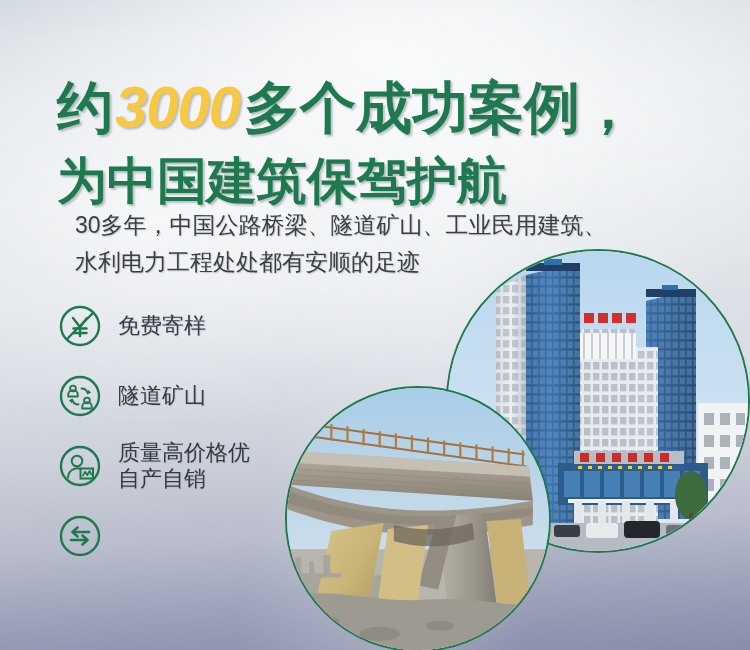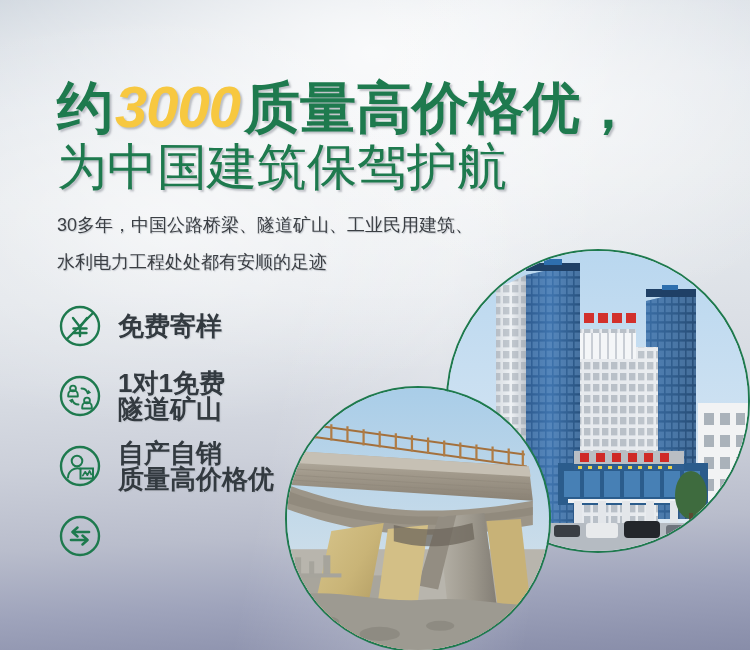--- a/index.html
+++ b/index.html
@@ -40,37 +40,37 @@
 
   
   .headline{
     position:absolute;
     left:57px; top:78px;
     line-height:1.0;
     white-space:nowrap;
     text-shadow:2px 2px 2px rgba(120,125,135,0.45);
   }
   .hl-line1{ font-size:56px; font-weight:bold; }
-  .hl-line2{ font-size:50px; font-weight:normal; margin-top:6px; }
+  .hl-line2{ font-size:50px; font-weight:bold; margin-top:20px; }
   .g{ color:#1E7A4E; }
   .num{
     color:#F7C840;
     font-size:58px;
     font-weight:bold;
     font-style:italic;
     letter-spacing:-1px;
     padding:0 4px 0 2px;
   }
 
   
   .subtitle{
     position:absolute;
-    left:57px; top:207px;
+    left:75px; top:207px;
     color:#3b3f44;
-    font-size:18px;
+    font-size:23px;
     line-height:37px;
     white-space:nowrap;
     text-shadow:1px 1px 1px rgba(160,165,175,0.5);
   }
 
   
   .features{
     position:absolute;
     left:58px; top:300px;
     width:290px;
@@ -83,25 +83,24 @@
     height:52px;
   }
   .feature .ic{
     flex:0 0 auto;
     width:44px;height:44px;
     margin-right:16px;
   }
   .feature .ic svg{display:block;width:44px;height:44px;}
   .feature .txt{
     color:#333a40;
-    font-size:26px;
+    font-size:22px;
     line-height:26px;
     white-space:nowrap;
     text-shadow:1px 1px 1px rgba(170,175,185,0.45);
-    font-weight:bold;
   }
   .feature .txt .l2{display:block;}
 
   
   .photo{
     position:absolute;
     border-radius:50%;
     border:2px solid #1E7A4E;
     overflow:hidden;
     box-sizing:border-box;
@@ -119,21 +118,21 @@
   .photo svg{display:block;width:100%;height:100%;}
 </style>
 </head>
 <body>
 
 <div id="banner">
 
   <div id="sheen"></div>
 
   <div class="headline">
-    <div class="hl-line1"><span class="g">约</span><span class="num">3000</span><span class="g">质量高价格优，</span></div>
+    <div class="hl-line1"><span class="g">约</span><span class="num">3000</span><span class="g">多个成功案例，</span></div>
     <div class="hl-line2 g">为中国建筑保驾护航</div>
   </div>
 
   <div class="subtitle">
     <div>30多年，中国公路桥梁、隧道矿山、工业民用建筑、</div>
     <div>水利电力工程处处都有安顺的足迹</div>
   </div>
 
   <div class="photo" id="photo-building">
     <svg viewBox="0 0 300 300" preserveAspectRatio="xMidYMid slice">
@@ -404,40 +403,39 @@
             <path d="M23.5,14.5 a6.5,6.5 0 0 1 6.2,4.6"></path>
             <path d="M20.5,30.5 a6.5,6.5 0 0 1 -6.2,-4.6"></path>
           </g>
           <g fill="#1E7A4E">
             <polygon points="29.2,20.5 33.1,18.8 30.3,15.8"></polygon>
             <polygon points="14.8,24.5 10.9,26.2 13.7,29.2"></polygon>
           </g>
         </svg>
       </span>
       <span class="txt">
-        <span class="l2">1对1免费</span>
         <span class="l2">隧道矿山</span>
       </span>
     </div>
 
     <div class="feature">
       <span class="ic">
         <svg viewBox="0 0 44 44">
           <circle cx="22" cy="22" r="19" fill="none" stroke="#1E7A4E" stroke-width="2.4"></circle>
           <g fill="none" stroke="#1E7A4E" stroke-width="2" stroke-linecap="round" stroke-linejoin="round">
             <circle cx="19" cy="17" r="5.3"></circle>
             <path d="M10,33.5 a9.4,9.4 0 0 1 12.4,-8.7"></path>
           </g>
           <rect x="22.5" y="24.5" width="12.5" height="10" fill="none" stroke="#1E7A4E" stroke-width="2"></rect>
           <polyline points="24.8,31.6 27.2,27.8 29.4,31.2 31.6,26.9 33.2,30.4" fill="none" stroke="#1E7A4E" stroke-width="1.7" stroke-linecap="round" stroke-linejoin="round"></polyline>
         </svg>
       </span>
       <span class="txt">
+        <span class="l2">质量高价格优</span>
         <span class="l2">自产自销</span>
-        <span class="l2">质量高价格优</span>
       </span>
     </div>
 
     <div class="feature">
       <span class="ic">
         <svg viewBox="0 0 44 44">
           <circle cx="22" cy="22" r="19" fill="none" stroke="#1E7A4E" stroke-width="2.4"></circle>
           <g fill="none" stroke="#1E7A4E" stroke-width="2.6" stroke-linecap="round" stroke-linejoin="round">
             <path d="M31,18 H15"></path>
             <polyline points="19.5,13.6 14.5,18 19.5,22.4"></polyline>

